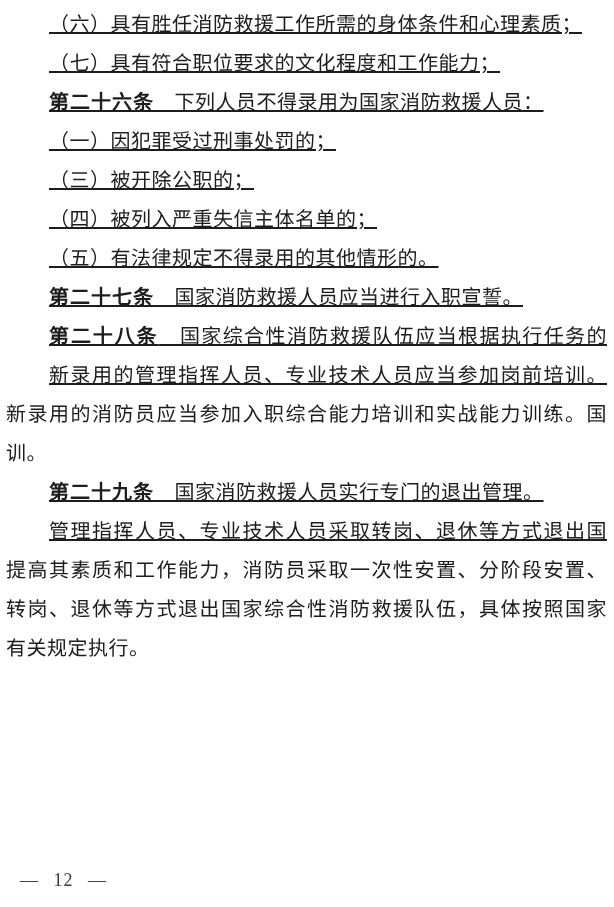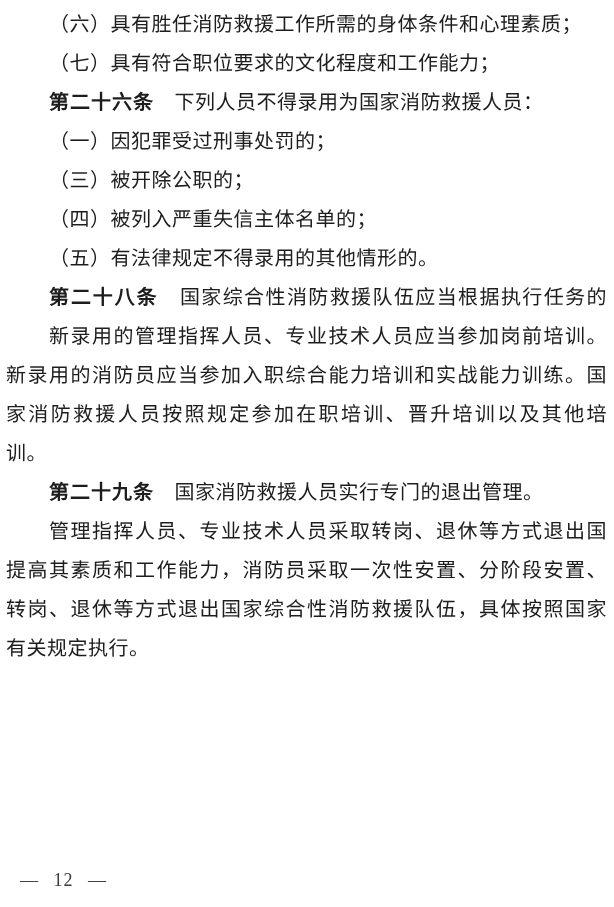--- a/index.html
+++ b/index.html
@@ -25,20 +25,21 @@
   .line {
     height: 39px;
     line-height: 39px;
     font-size: 20px;
     letter-spacing: 0.5px;
     white-space: nowrap;
     overflow: hidden;
   }
   .line.first {
     text-indent: 43px;
+    text-decoration: underline;
   }
   .line.fill {
     white-space: normal;
     text-align: justify;
     text-align-last: justify;
     text-justify: inter-character;
   }
   .head {
     font-weight: bold;
     font-family: "Liberation Sans", "DejaVu Sans", sans-serif;
@@ -60,24 +61,24 @@
 
 <div class="page">
   <div class="doc-body">
       <div class="line first"><span class="run">（六）具有胜任消防救援工作所需的身体条件和心理素质；</span></div>
       <div class="line first"><span class="run">（七）具有符合职位要求的文化程度和工作能力；</span></div>
       <div class="line first"><span class="head">第二十六条</span><span class="run">　下列人员不得录用为国家消防救援人员：</span></div>
       <div class="line first"><span class="run">（一）因犯罪受过刑事处罚的；</span></div>
       <div class="line first"><span class="run">（三）被开除公职的；</span></div>
       <div class="line first"><span class="run">（四）被列入严重失信主体名单的；</span></div>
       <div class="line first"><span class="run">（五）有法律规定不得录用的其他情形的。</span></div>
+      <div class="line first"><span class="head">第二十七条</span><span class="run">　国家消防救援人员应当进行入职宣誓。</span></div>
       <div class="line first fill"><span class="head">第二十八条</span><span class="run">　国家综合性消防救援队伍应当根据执行任务的</span></div>
       <div class="line first fill"><span class="run">新录用的管理指挥人员、专业技术人员应当参加岗前培训。</span></div>
       <div class="line fill"><span class="run">新录用的消防员应当参加入职综合能力培训和实战能力训练。国</span></div>
-      <div class="line fill"><span class="run">家消防救援人员按照规定参加在职培训、晋升培训以及其他培</span></div>
       <div class="line"><span class="run">训。</span></div>
       <div class="line first"><span class="head">第二十九条</span><span class="run">　国家消防救援人员实行专门的退出管理。</span></div>
       <div class="line first fill"><span class="run">管理指挥人员、专业技术人员采取转岗、退休等方式退出国</span></div>
       <div class="line fill"><span class="run">提高其素质和工作能力，消防员采取一次性安置、分阶段安置、</span></div>
       <div class="line fill"><span class="run">转岗、退休等方式退出国家综合性消防救援队伍，具体按照国家</span></div>
       <div class="line"><span class="run">有关规定执行。</span></div>
     </div>
   <div class="footer">— 12 —</div>
 </div>
 

